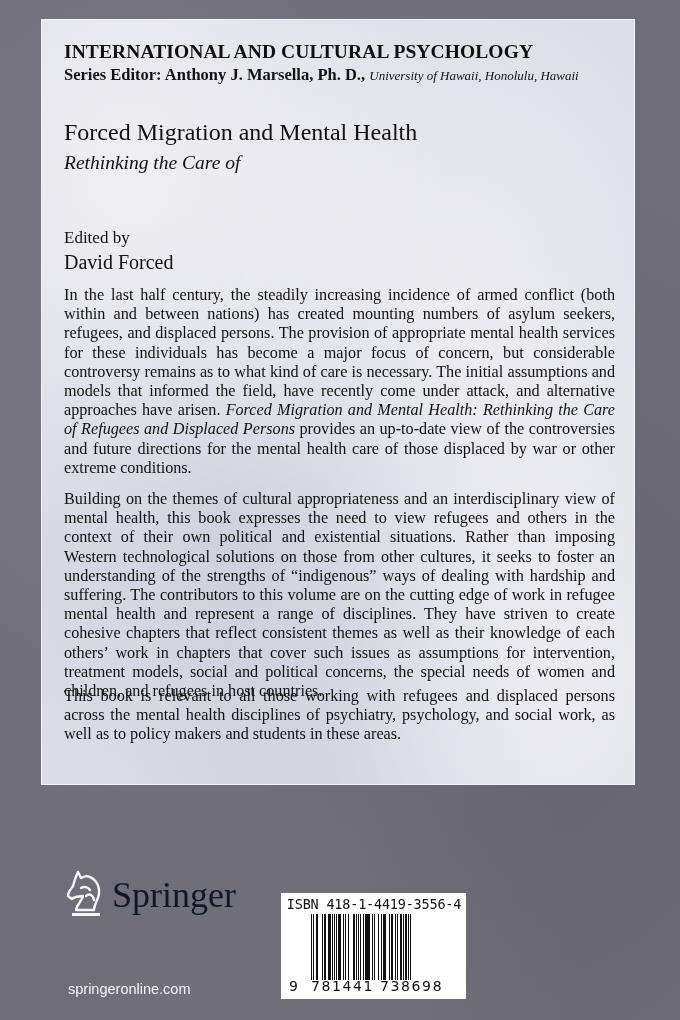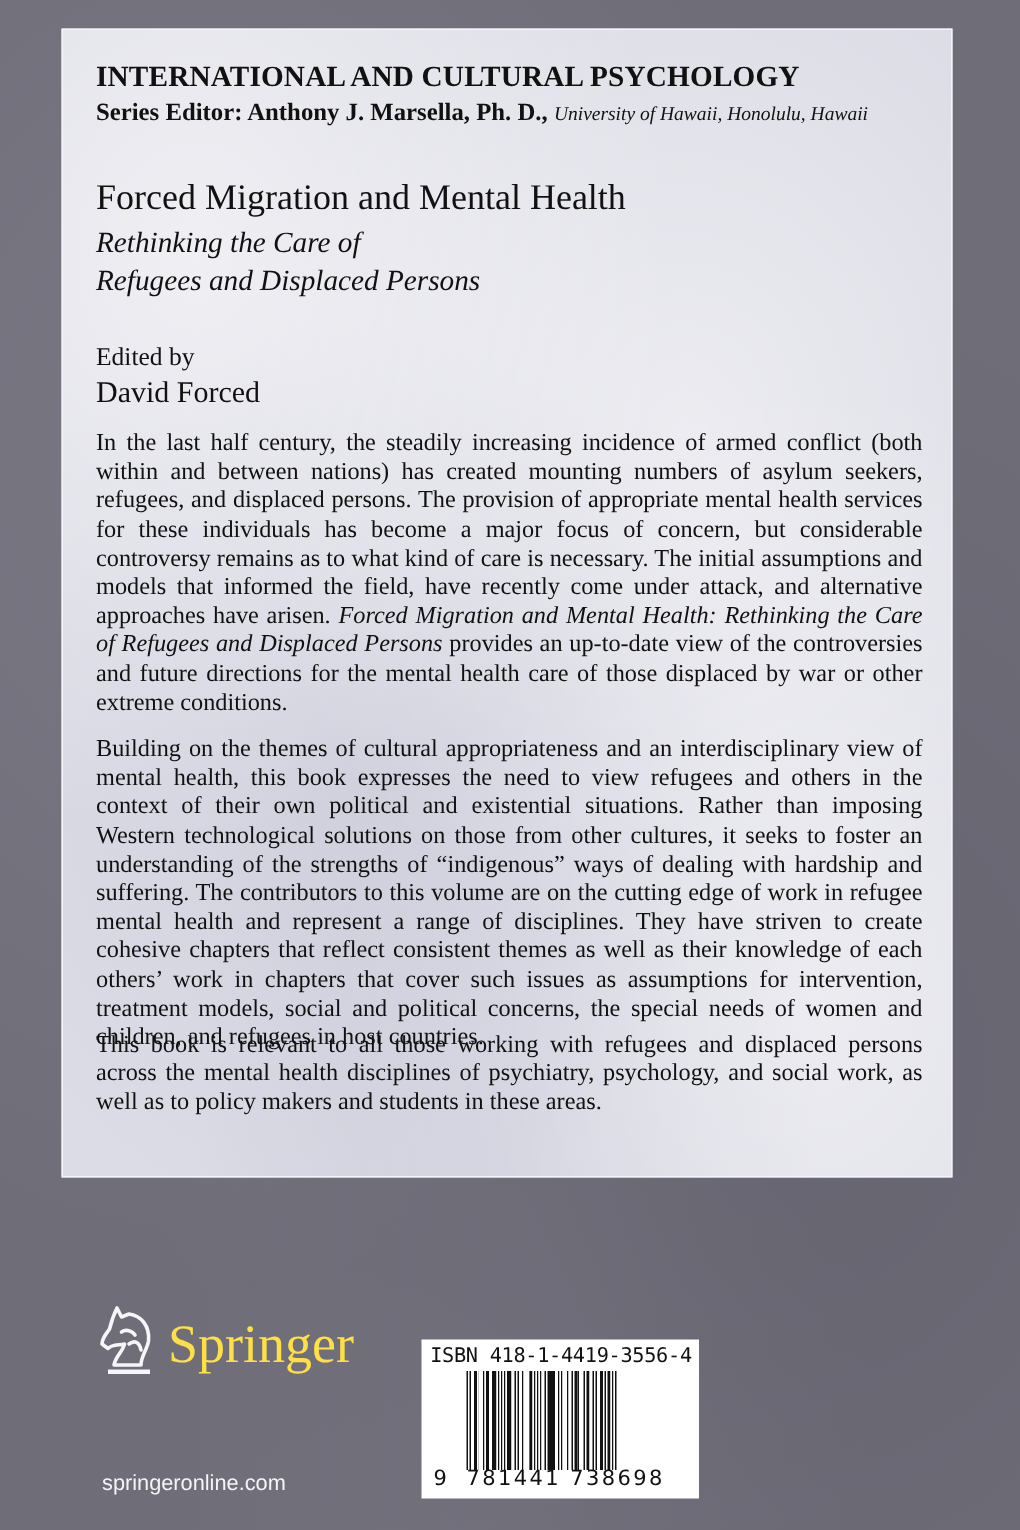--- a/index.html
+++ b/index.html
@@ -50,21 +50,21 @@
     position: absolute; left: 22px; width: 551px; font-size: 16.2px; line-height: 19.2px;
     text-align: justify;
   }
   .p1 { top: 266px; }
   .p2 { top: 470px; }
   .p3 { top: 667px; }
   .blurb i { font-style: italic; }
 
   .springer-logo {
     position: absolute; left: 64px; top: 868px; display: flex; align-items: center;
-    color: #fde047;
+    color: #0f172a;
   }
   .springer-logo .wordmark {
     font-family: "Liberation Serif", "DejaVu Serif", serif; font-size: 36px; margin-left: 6px;
   }
   .website {
     position: absolute; left: 68px; top: 981px; color: #f4f4f6;
     font-family: "Liberation Sans", "DejaVu Sans", sans-serif; font-weight: normal; font-size: 14.5px;
   }
   .barcode-box {
     position: absolute; left: 281px; top: 893px; width: 185px; height: 106px;
@@ -92,21 +92,20 @@
 <div class="panel">
   <div class="series-title">INTERNATIONAL AND CULTURAL PSYCHOLOGY</div>
   <div class="series-editor">
     <span>Series Editor: Anthony J. Marsella, Ph. D.,</span>
     <span class="affil">University of Hawaii, Honolulu, Hawaii</span>
   </div>
 
   <div class="book-title">Forced Migration and Mental Health</div>
   <div class="subtitle">
     <div>Rethinking the Care of</div>
-    <div>Refugees and Displaced Persons</div>
   </div>
 
   <div class="edited-by">Edited by</div>
   <div class="editor-name">David Forced</div>
 
   <div class="blurb p1"><span>In the last half century, the steadily increasing incidence of armed conflict (both within and between nations) has created mounting numbers of asylum seekers, refugees, and displaced persons. The provision of appropriate mental health services for these individuals has become a major focus of concern, but considerable controversy remains as to what kind of care is necessary. The initial assumptions and models that informed the field, have recently come under attack, and alternative approaches have arisen. </span><i>Forced Migration and Mental Health: Rethinking the Care of Refugees and Displaced Persons</i><span> provides an up-to-date view of the controversies and future directions for the mental health care of those displaced by war or other extreme conditions.</span></div>
 
   <div class="blurb p2">Building on the themes of cultural appropriateness and an interdisciplinary view of mental health, this book expresses the need to view refugees and others in the context of their own political and existential situations. Rather than imposing Western technological solutions on those from other cultures, it seeks to foster an understanding of the strengths of “indigenous” ways of dealing with hardship and suffering. The contributors to this volume are on the cutting edge of work in refugee mental health and represent a range of disciplines. They have striven to create cohesive chapters that reflect consistent themes as well as their knowledge of each others’ work in chapters that cover such issues as assumptions for intervention, treatment models, social and political concerns, the special needs of women and children, and refugees in host countries.</div>
 
   <div class="blurb p3">This book is relevant to all those working with refugees and displaced persons across the mental health disciplines of psychiatry, psychology, and social work, as well as to policy makers and students in these areas.</div>

